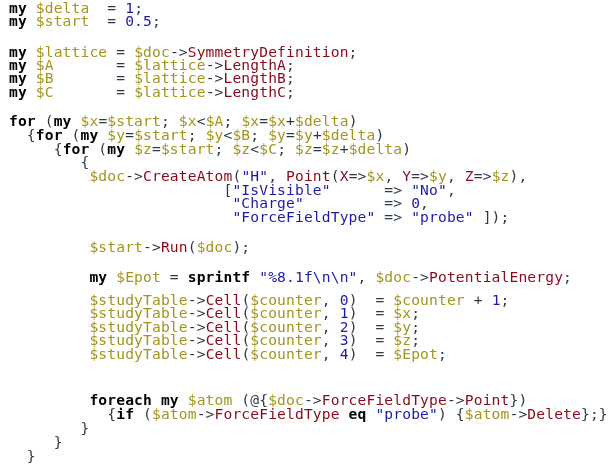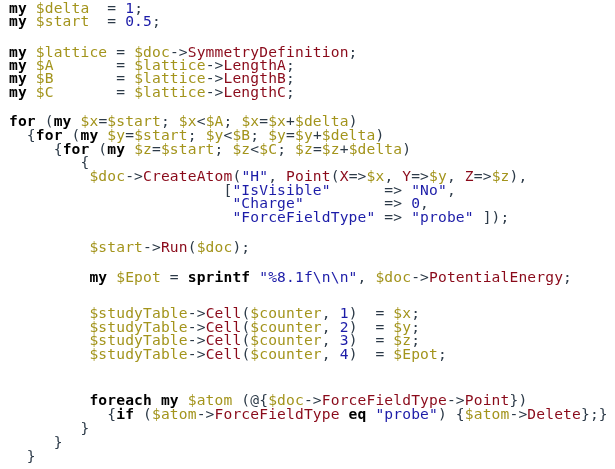--- a/index.html
+++ b/index.html
@@ -48,20 +48,21 @@
   <div class="ln" style="top:183px"><span class="p">                        [</span><span class="s">"IsVisible"</span><span class="p">      =&gt; </span><span class="s">"No"</span><span class="p">,</span></div>
 
   <div class="ln" style="top:196px"><span class="p">                         </span><span class="s">"Charge"</span><span class="p">         =&gt; </span><span class="n">0</span><span class="p">,</span></div>
 
   <div class="ln" style="top:210px"><span class="p">                         </span><span class="s">"ForceFieldType"</span><span class="p"> =&gt; </span><span class="s">"probe"</span><span class="p"> ]);</span></div>
 
   <div class="ln" style="top:240px"><span class="p">         </span><span class="v">$start</span><span class="p">-&gt;</span><span class="m">Run</span><span class="p">(</span><span class="v">$doc</span><span class="p">);</span></div>
 
   <div class="ln" style="top:270px"><span class="p">         </span><span class="kw">my</span> <span class="v">$Epot</span><span class="p"> = </span><span class="kw">sprintf</span> <span class="s">"%8.1f\n\n"</span><span class="p">, </span><span class="v">$doc</span><span class="p">-&gt;</span><span class="m">PotentialEnergy</span><span class="p">;</span></div>
 
+  <div class="ln" style="top:293px"><span class="p">         </span><span class="v">$studyTable</span><span class="p">-&gt;</span><span class="m">Cell</span><span class="p">(</span><span class="v">$counter</span><span class="p">, </span><span class="n">0</span><span class="p">)  = </span><span class="v">$counter</span><span class="p"> + </span><span class="n">1</span><span class="p">;</span></div>
 
   <div class="ln" style="top:306px"><span class="p">         </span><span class="v">$studyTable</span><span class="p">-&gt;</span><span class="m">Cell</span><span class="p">(</span><span class="v">$counter</span><span class="p">, </span><span class="n">1</span><span class="p">)  = </span><span class="v">$x</span><span class="p">;</span></div>
 
   <div class="ln" style="top:320px"><span class="p">         </span><span class="v">$studyTable</span><span class="p">-&gt;</span><span class="m">Cell</span><span class="p">(</span><span class="v">$counter</span><span class="p">, </span><span class="n">2</span><span class="p">)  = </span><span class="v">$y</span><span class="p">;</span></div>
 
   <div class="ln" style="top:333px"><span class="p">         </span><span class="v">$studyTable</span><span class="p">-&gt;</span><span class="m">Cell</span><span class="p">(</span><span class="v">$counter</span><span class="p">, </span><span class="n">3</span><span class="p">)  = </span><span class="v">$z</span><span class="p">;</span></div>
 
   <div class="ln" style="top:347px"><span class="p">         </span><span class="v">$studyTable</span><span class="p">-&gt;</span><span class="m">Cell</span><span class="p">(</span><span class="v">$counter</span><span class="p">, </span><span class="n">4</span><span class="p">)  = </span><span class="v">$Epot</span><span class="p">;</span></div>
 
 

